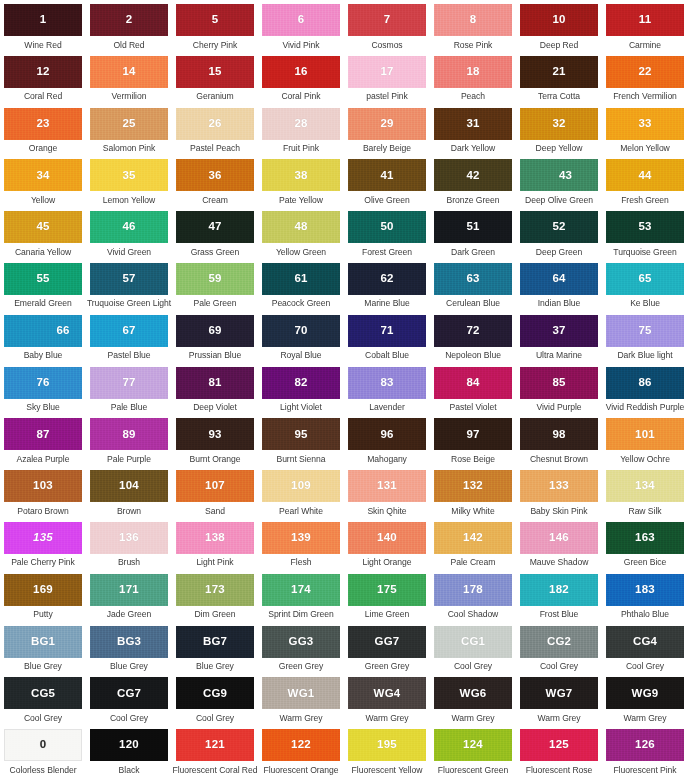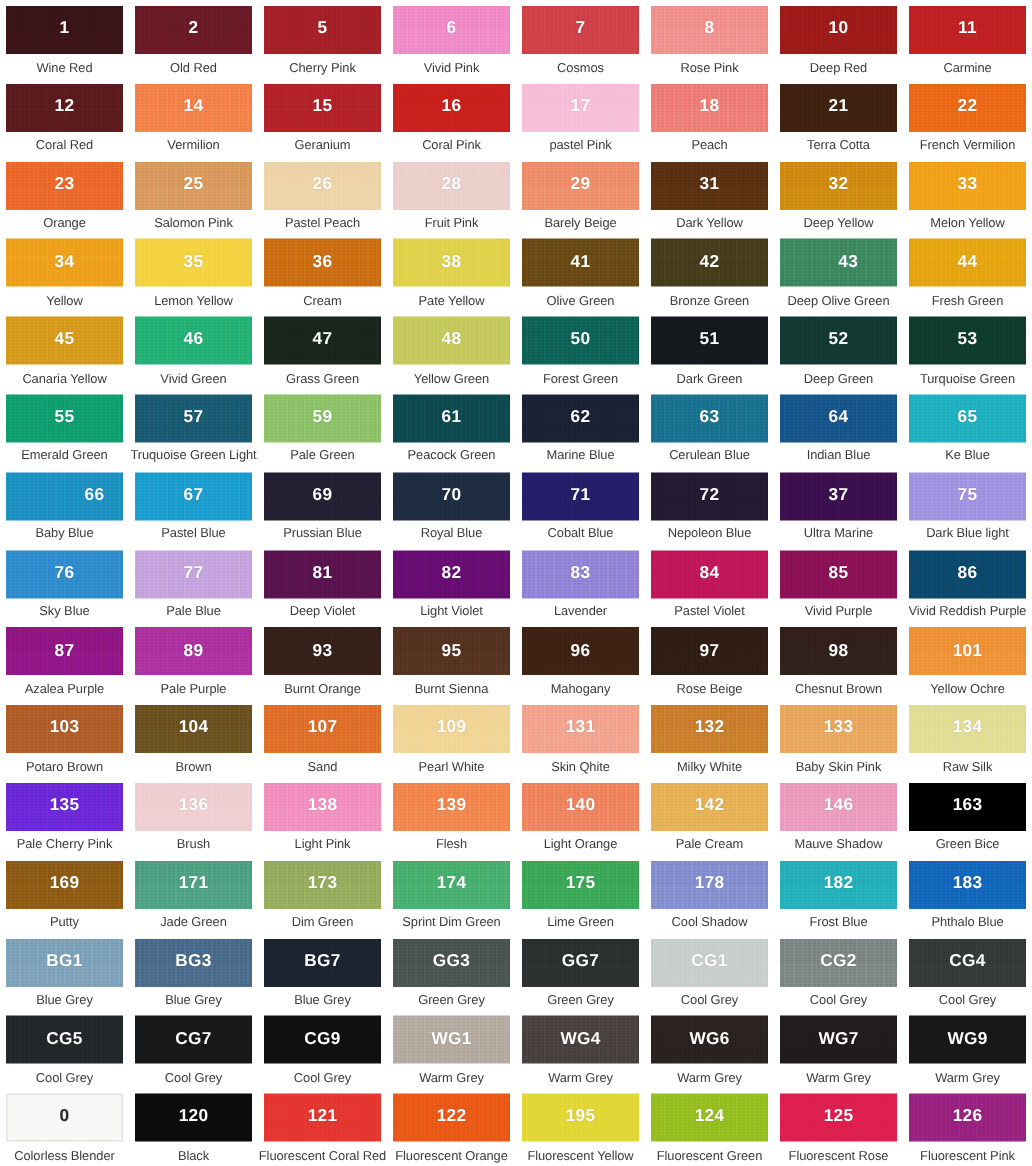--- a/index.html
+++ b/index.html
@@ -567,21 +567,21 @@
       </div>
       <div class="swatch-name">Baby  Skin Pink</div>
     </div>
     <div class="cell">
       <div class="swatch" style="background: rgb(226, 221, 149);">
         <span class="swatch-code light-text">134</span>
       </div>
       <div class="swatch-name">Raw Silk</div>
     </div>
     <div class="cell">
-      <div class="swatch" style="background: #6d28d9;">
+      <div class="swatch" style="background: #d946ef; font-style: italic;">
         <span class="swatch-code light-text">135</span>
       </div>
       <div class="swatch-name">Pale Cherry Pink</div>
     </div>
     <div class="cell">
       <div class="swatch" style="background: rgb(239, 207, 210);">
         <span class="swatch-code light-text">136</span>
       </div>
       <div class="swatch-name">Brush</div>
     </div>
@@ -609,21 +609,21 @@
       </div>
       <div class="swatch-name">Pale Cream</div>
     </div>
     <div class="cell">
       <div class="swatch" style="background: rgb(235, 156, 189);">
         <span class="swatch-code light-text">146</span>
       </div>
       <div class="swatch-name">Mauve Shadow</div>
     </div>
     <div class="cell">
-      <div class="swatch" style="background: #000000;">
+      <div class="swatch" style="background: #14532d;">
         <span class="swatch-code light-text">163</span>
       </div>
       <div class="swatch-name">Green Bice</div>
     </div>
     <div class="cell">
       <div class="swatch" style="background: rgb(142, 92, 21);">
         <span class="swatch-code light-text">169</span>
       </div>
       <div class="swatch-name">Putty</div>
     </div>

